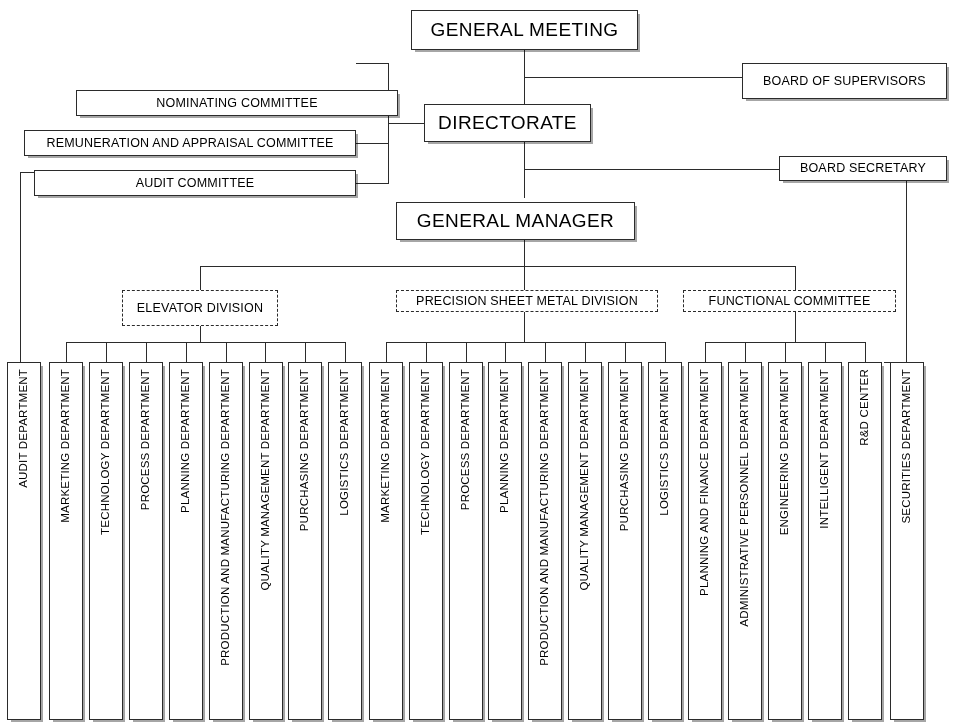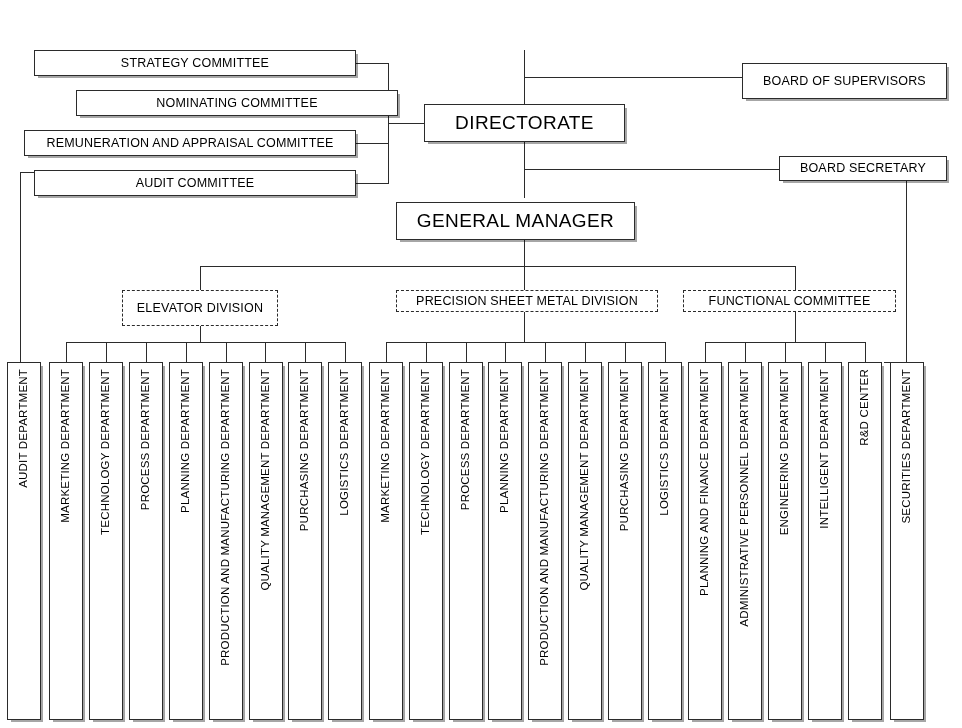--- a/index.html
+++ b/index.html
@@ -129,40 +129,40 @@
   <div class="line v" style="left:665px; top:342px; height:20px;"></div>
 
   <div class="line v" style="left:795px; top:311px; height:31px;"></div>
   <div class="line h" style="left:705px; top:342px; width:160px;"></div>
   <div class="line v" style="left:705px; top:342px; height:20px;"></div>
   <div class="line v" style="left:745px; top:342px; height:20px;"></div>
   <div class="line v" style="left:785px; top:342px; height:20px;"></div>
   <div class="line v" style="left:825px; top:342px; height:20px;"></div>
   <div class="line v" style="left:865px; top:342px; height:20px;"></div>
 
-
-  <div class="node top-node shadow" style="left:424px; top:104px; width:201px; height:38px;">
+  <div class="node top-node shadow" style="left:411px; top:10px; width:227px; height:40px;">
+    <span>GENERAL MEETING</span>
+  </div>
+
+  <div class="node top-node shadow" style="left:424px; top:104px; width:167px; height:38px;">
     <span>DIRECTORATE</span>
   </div>
 
   <div class="node top-node shadow" style="left:396px; top:202px; width:239px; height:38px;">
     <span>GENERAL MANAGER</span>
   </div>
 
   <div class="node side-node shadow" style="left:742px; top:63px; width:205px; height:36px;">
     <span>BOARD OF SUPERVISORS</span>
   </div>
 
   <div class="node side-node shadow" style="left:779px; top:156px; width:168px; height:25px;">
     <span>BOARD SECRETARY</span>
   </div>
 
-  <div class="node side-node shadow" style="left:34px; top:50px; width:322px; height:26px;">
-    <span>STRATEGY COMMITTEE</span>
-  </div>
   <div class="node side-node shadow" style="left:34px; top:90px; width:322px; height:26px;margin-left:42px;">
     <span>NOMINATING COMMITTEE</span>
   </div>
   <div class="node side-node shadow" style="left:24px; top:130px; width:332px; height:26px;">
     <span>REMUNERATION AND APPRAISAL COMMITTEE</span>
   </div>
   <div class="node side-node shadow" style="left:34px; top:170px; width:322px; height:26px;">
     <span>AUDIT COMMITTEE</span>
   </div>
 

